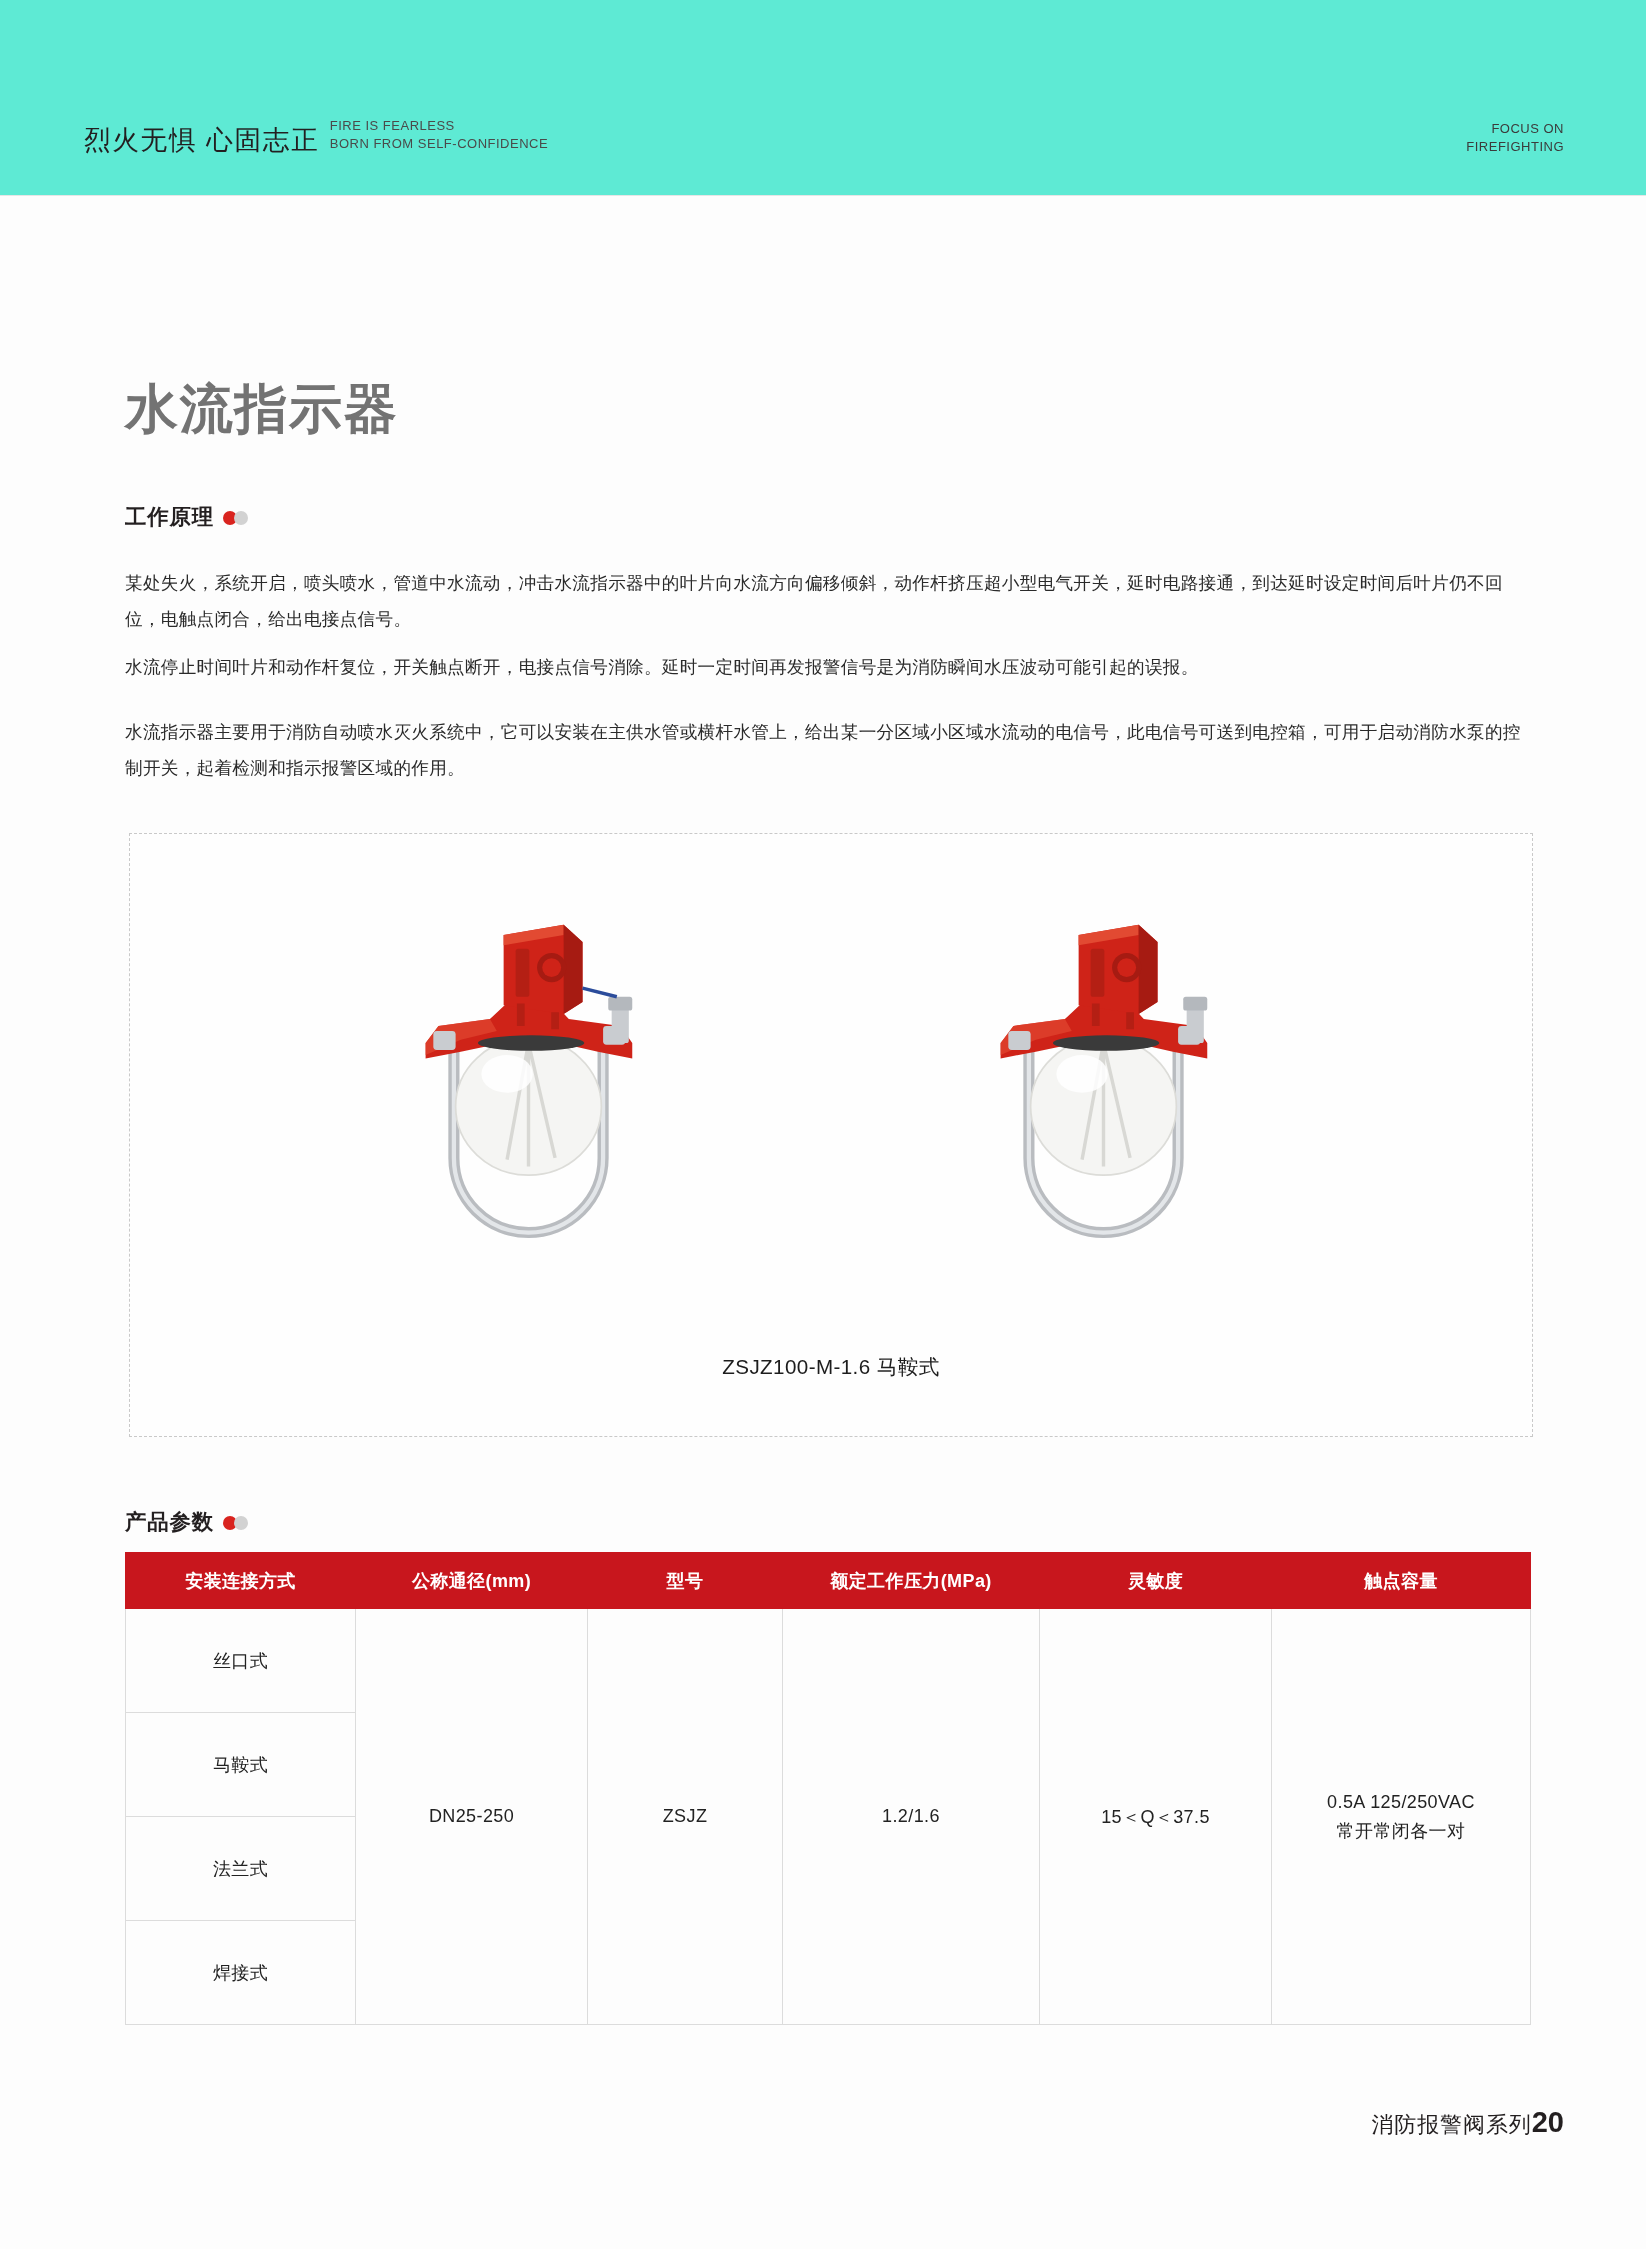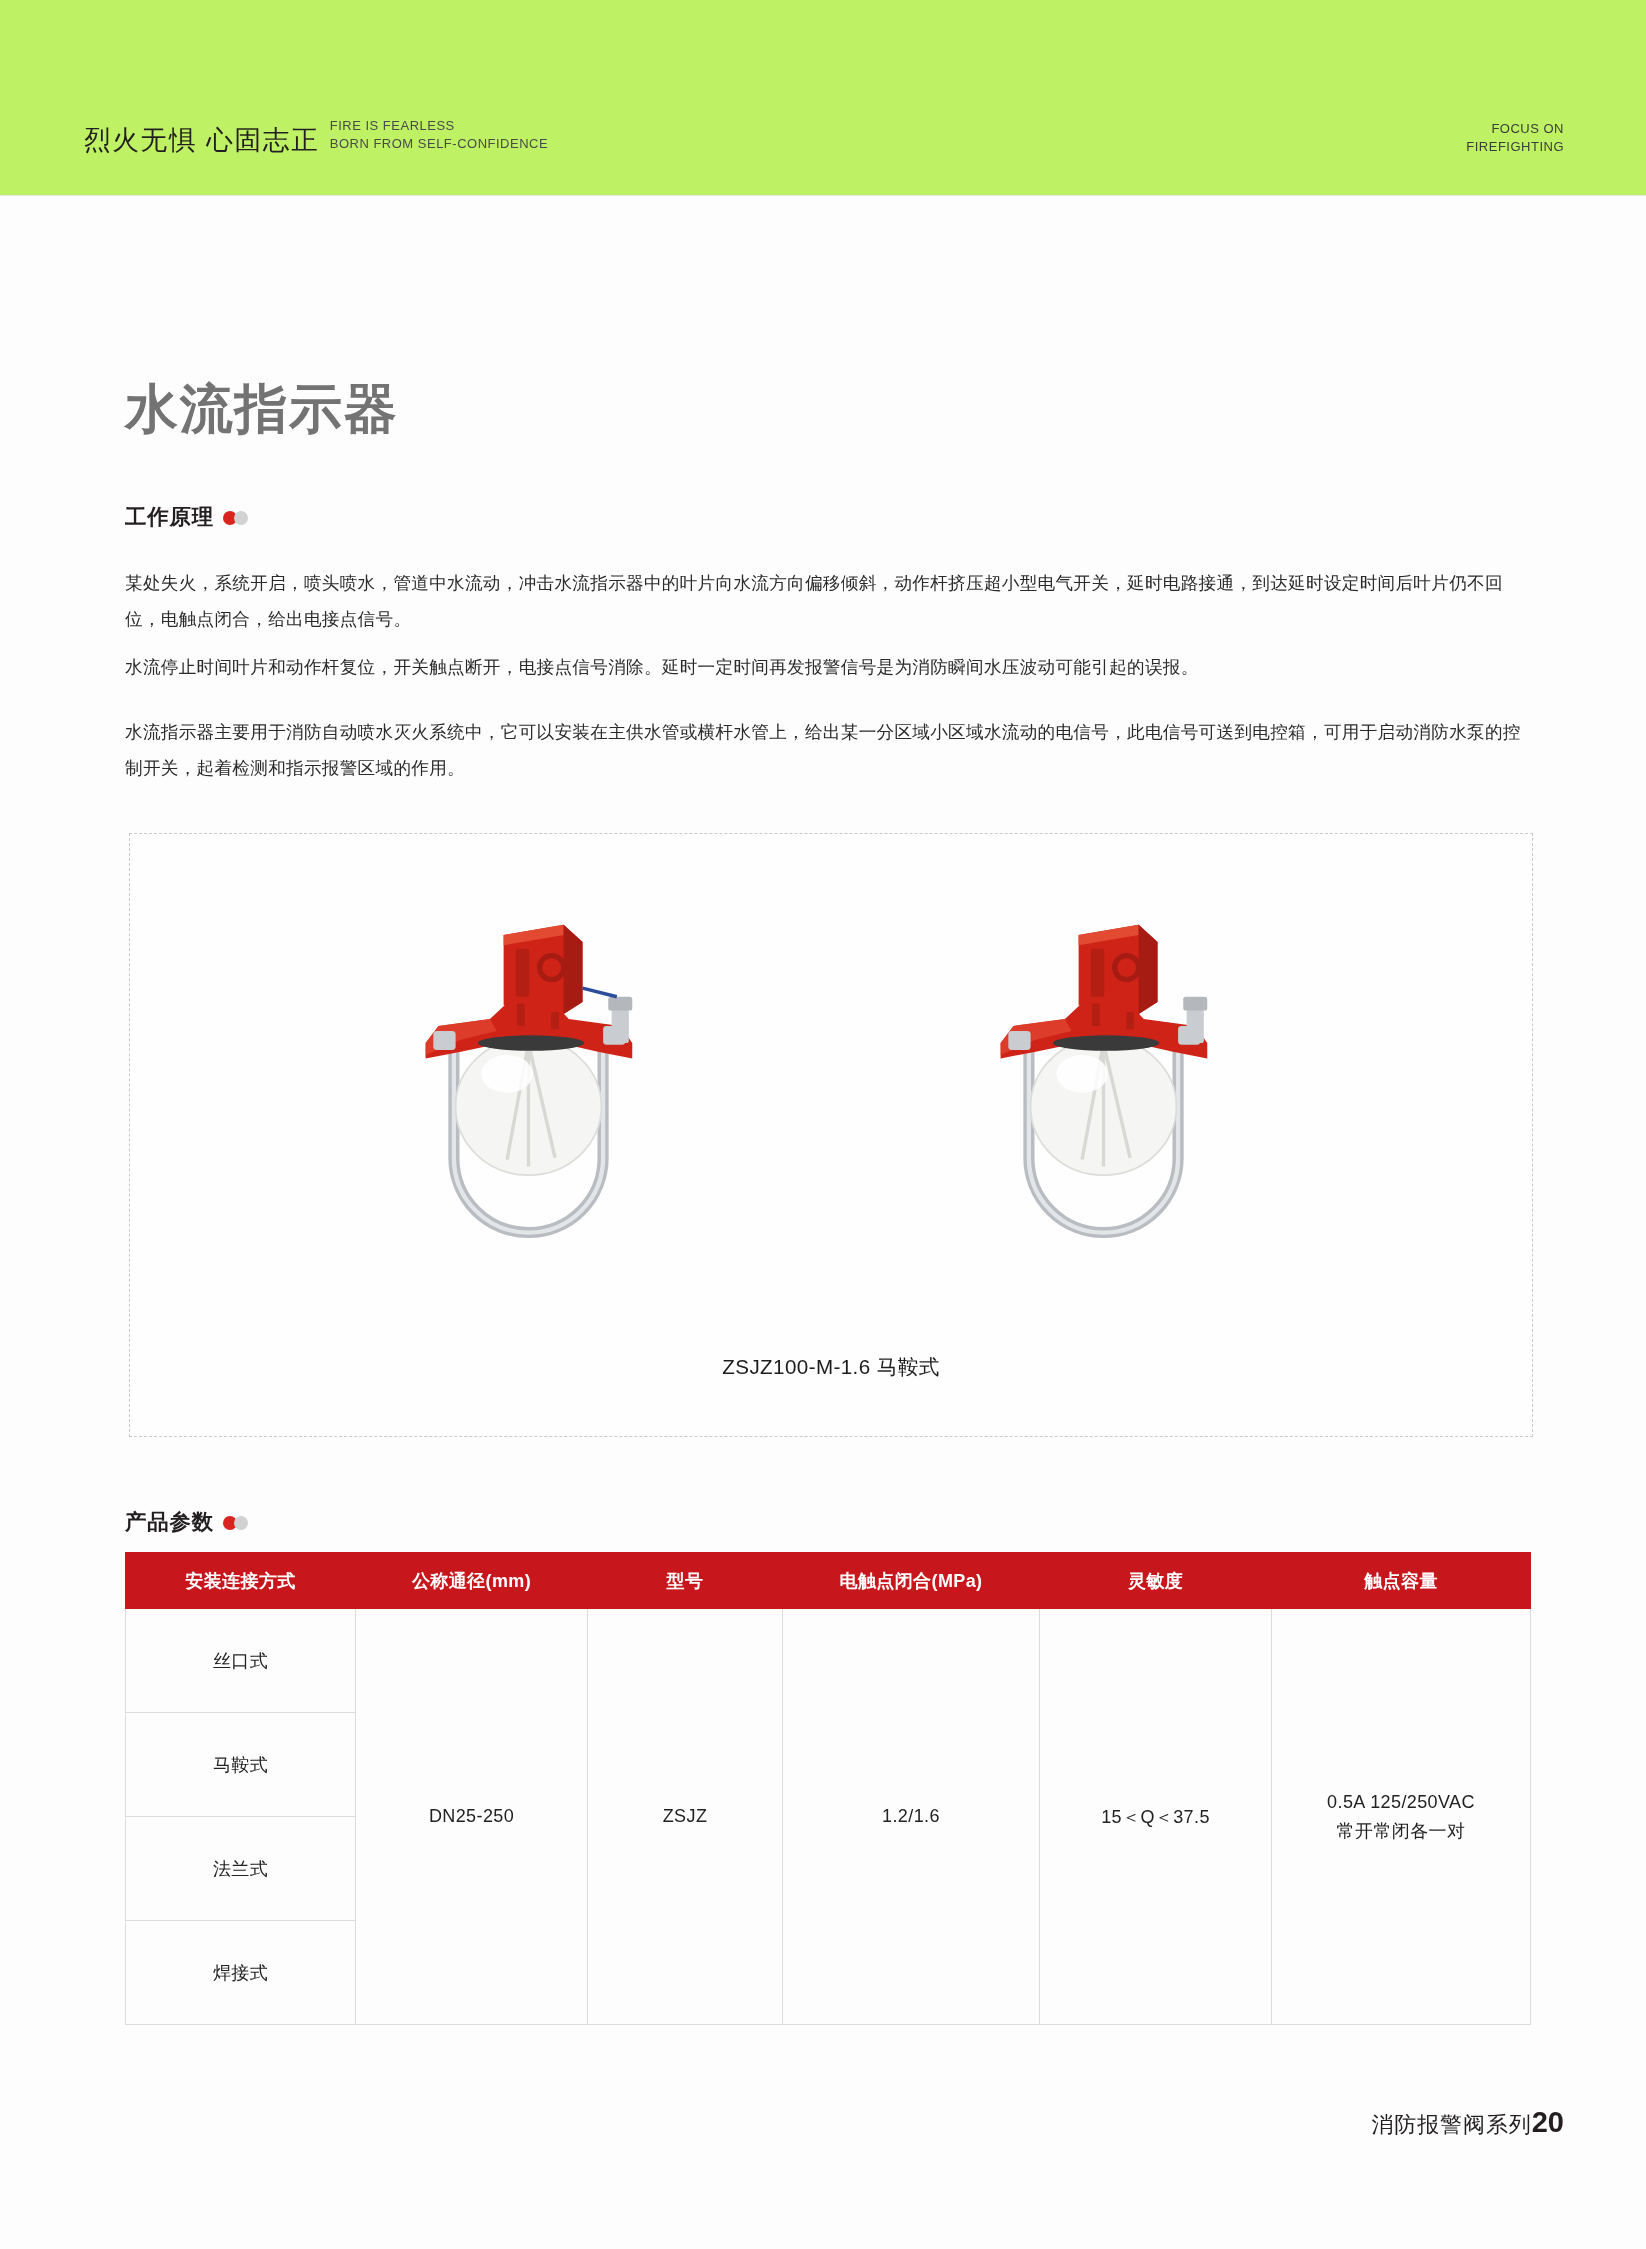--- a/index.html
+++ b/index.html
@@ -23,21 +23,21 @@
     background: #fdfdfd;
   }
 
   
   .header {
     position: absolute;
     left: 0; top: 0;
     width: 1646px;
     height: 195px;
     border-bottom: 0.9px solid #e6e6e6;
-    background: #bef264;
+    background: #5eead4;
   }
   .slogan-wrap {
     position: absolute;
     left: 84px;
     top: 117px;
     display: flex;
     align-items: flex-end;
     gap: 10.3px;
   }
   .slogan-cn {
@@ -310,21 +310,21 @@
         <col style="width:195px">
         <col style="width:257px">
         <col style="width:232px">
         <col style="width:259px">
       </colgroup>
       <thead>
         <tr>
           <th>安装连接方式</th>
           <th>公称通径(mm)</th>
           <th>型号</th>
-          <th>电触点闭合(MPa)</th>
+          <th>额定工作压力(MPa)</th>
           <th>灵敏度</th>
           <th>触点容量</th>
         </tr>
       </thead>
       <tbody>
         <tr>
           <td>丝口式</td>
           <td rowspan="4">DN25-250</td>
           <td rowspan="4">ZSJZ</td>
           <td rowspan="4">1.2/1.6</td>

